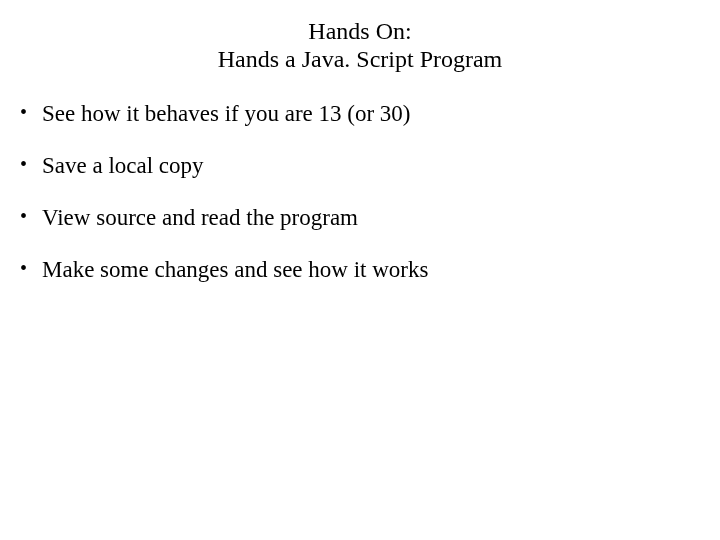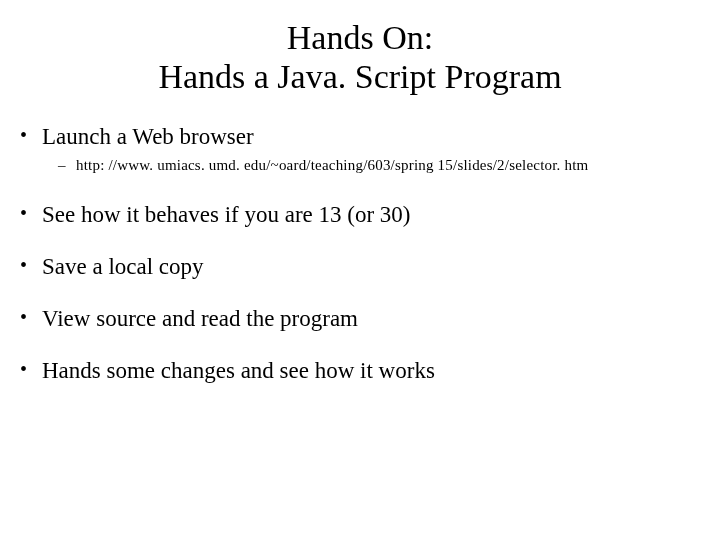--- a/index.html
+++ b/index.html
@@ -7,21 +7,21 @@
       width: 720px;
       height: 540px;
       background: #ffffff;
       font-family: "Times New Roman", Times, serif;
       color: #000000;
       padding: 18px 0 0 0;
       overflow: hidden;
     }
     .title {
       text-align: center;
-      font-size: 34px;
+      font-size: 24px;
       line-height: 1.15;
       margin-bottom: 28px;
     }
     .bullets {
       list-style: none;
       padding-left: 18px;
     }
     .bullets > li {
       font-size: 23px;
       margin-bottom: 26px;
@@ -58,33 +58,25 @@
   </style>
 </head>
 <body>
 
 <div class="title">
   <div>Hands On:</div>
   <div>Hands a Java. Script Program</div>
 </div>
 
 <ul class="bullets">
-  <li class="first">
-    <span>Launch a Web browser</span>
-    <ul class="sub">
-      <li>
-        <span>http: //www. umiacs. umd. edu/~oard/teaching/603/spring 15/slides/2/selector. htm</span>
-      </li>
-    </ul>
-  </li>
   <li class="after-sub">
     <span>See how it behaves if you are 13 (or 30)</span>
   </li>
   <li>
     <span>Save a local copy</span>
   </li>
   <li>
     <span>View source and read the program</span>
   </li>
   <li>
-    <span>Hands some changes and see how it works</span>
+    <span>Make some changes and see how it works</span>
   </li>
 </ul>
 
 </body></html>

